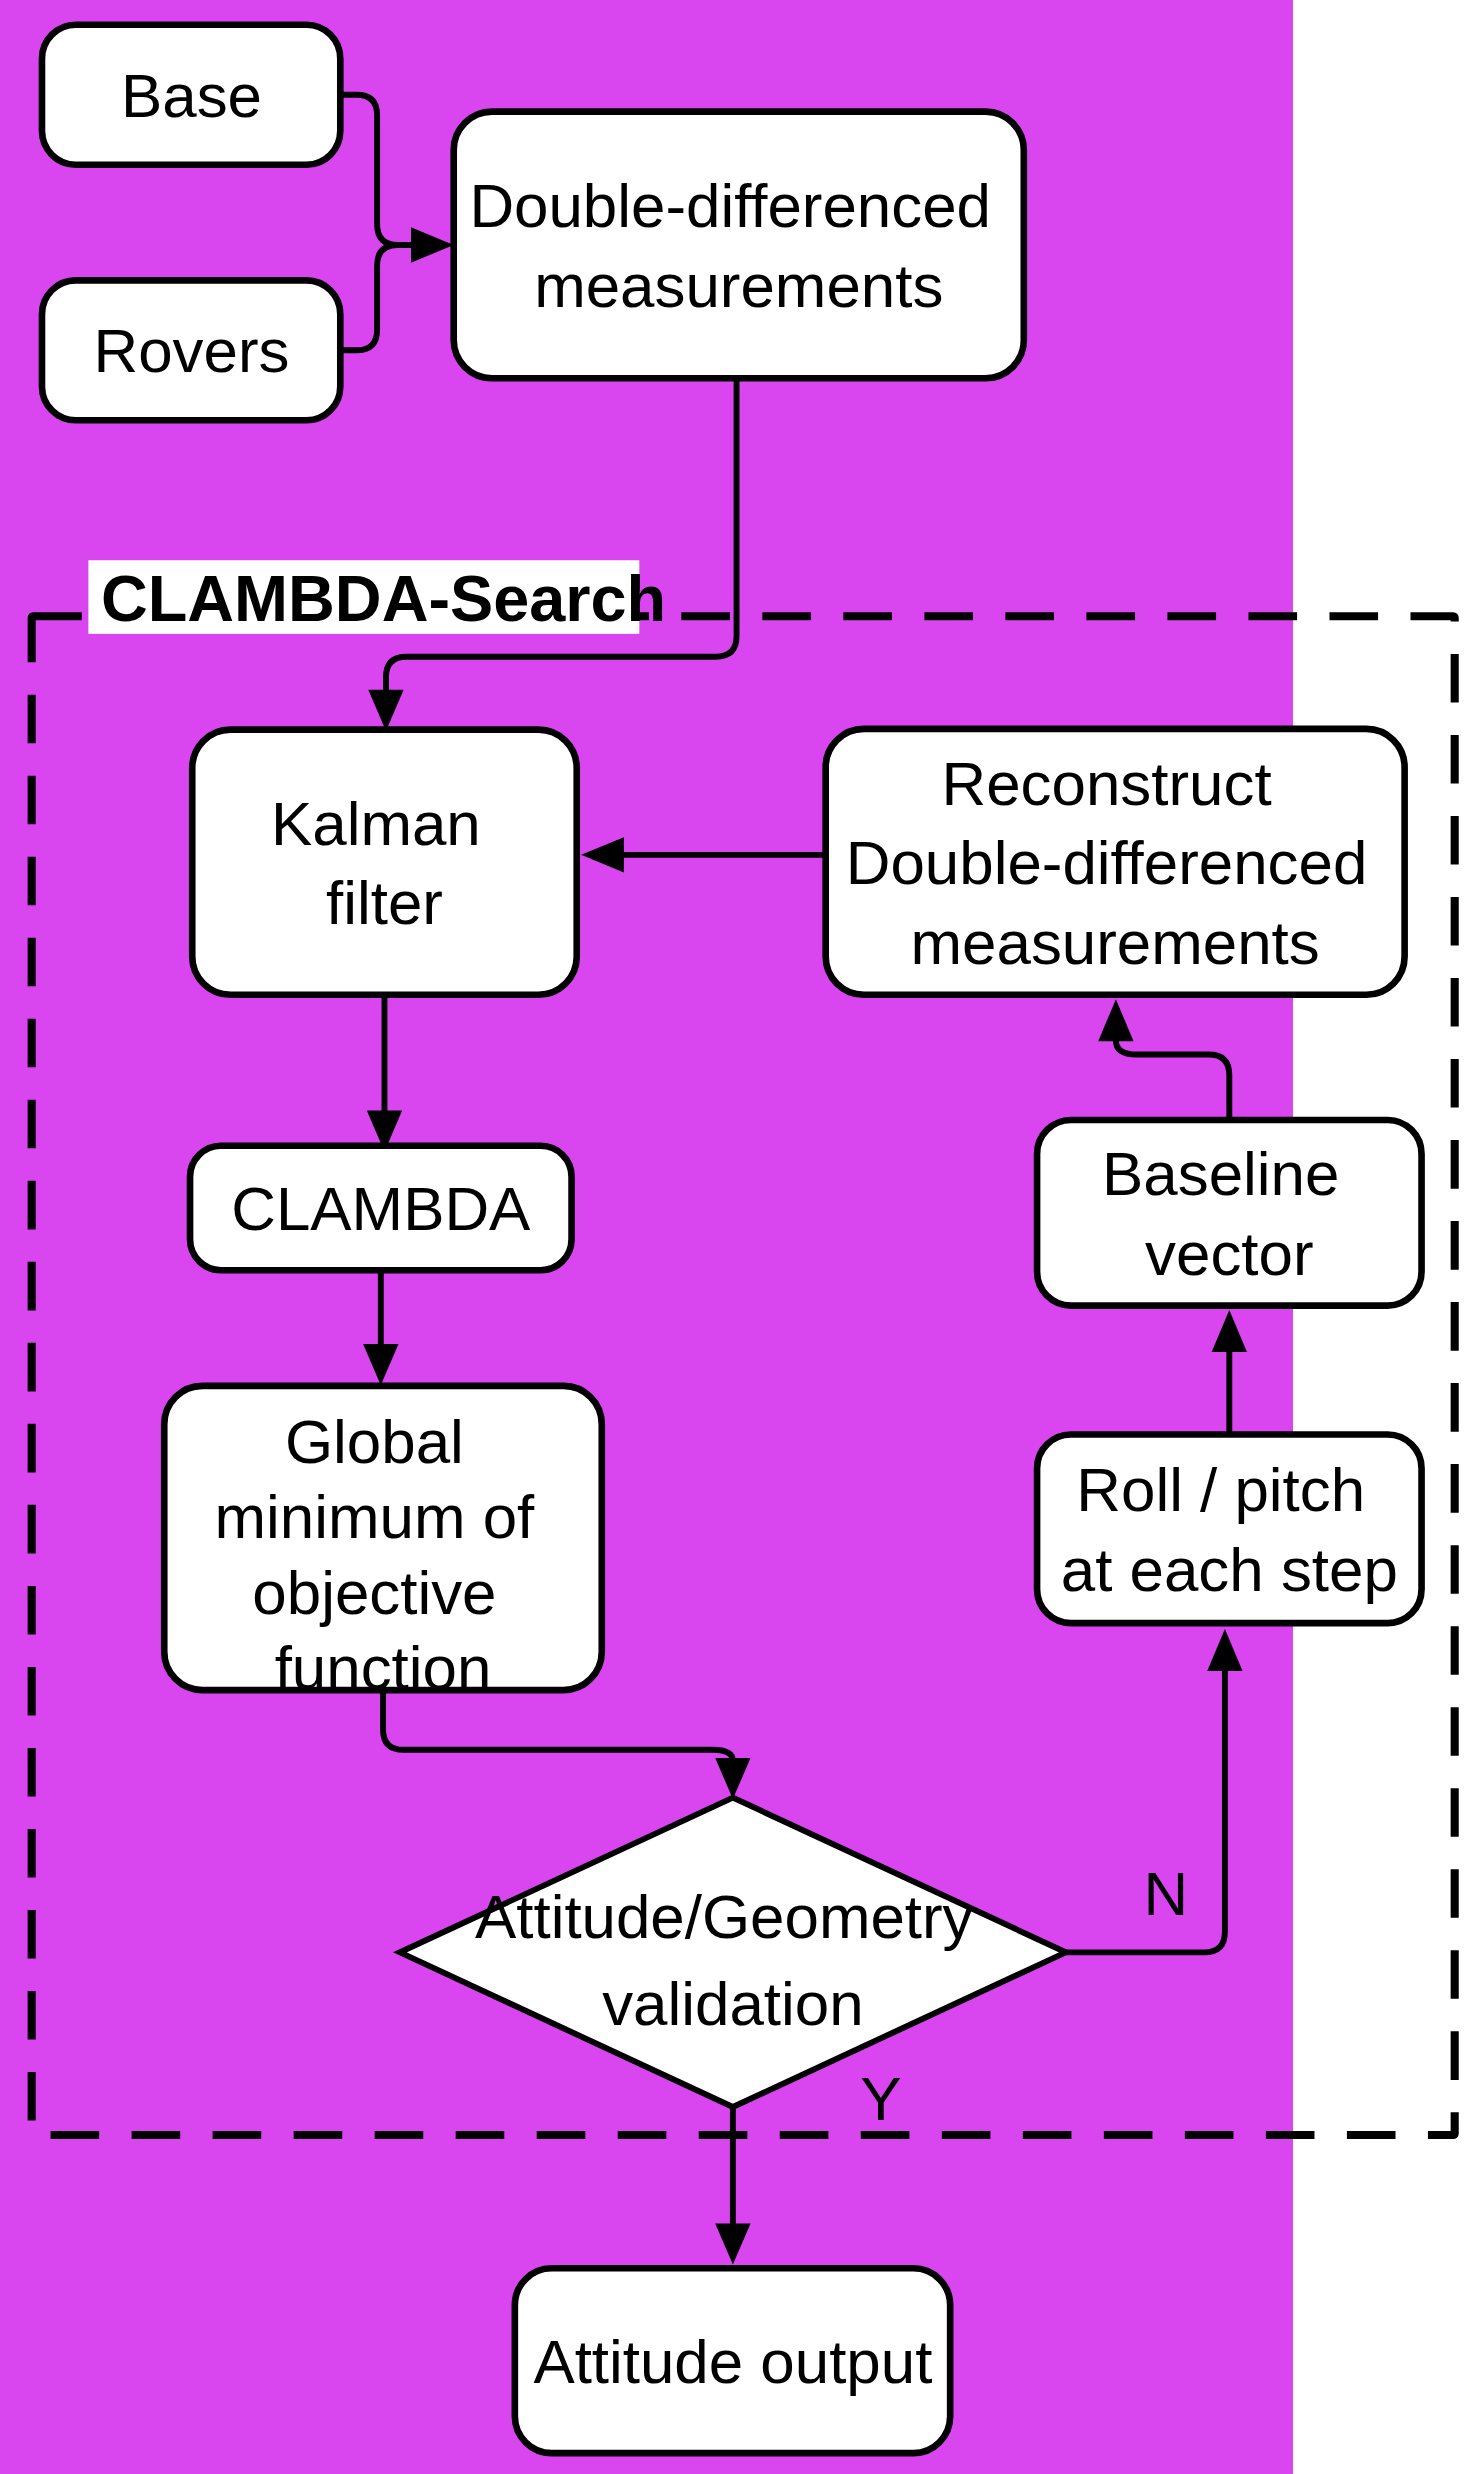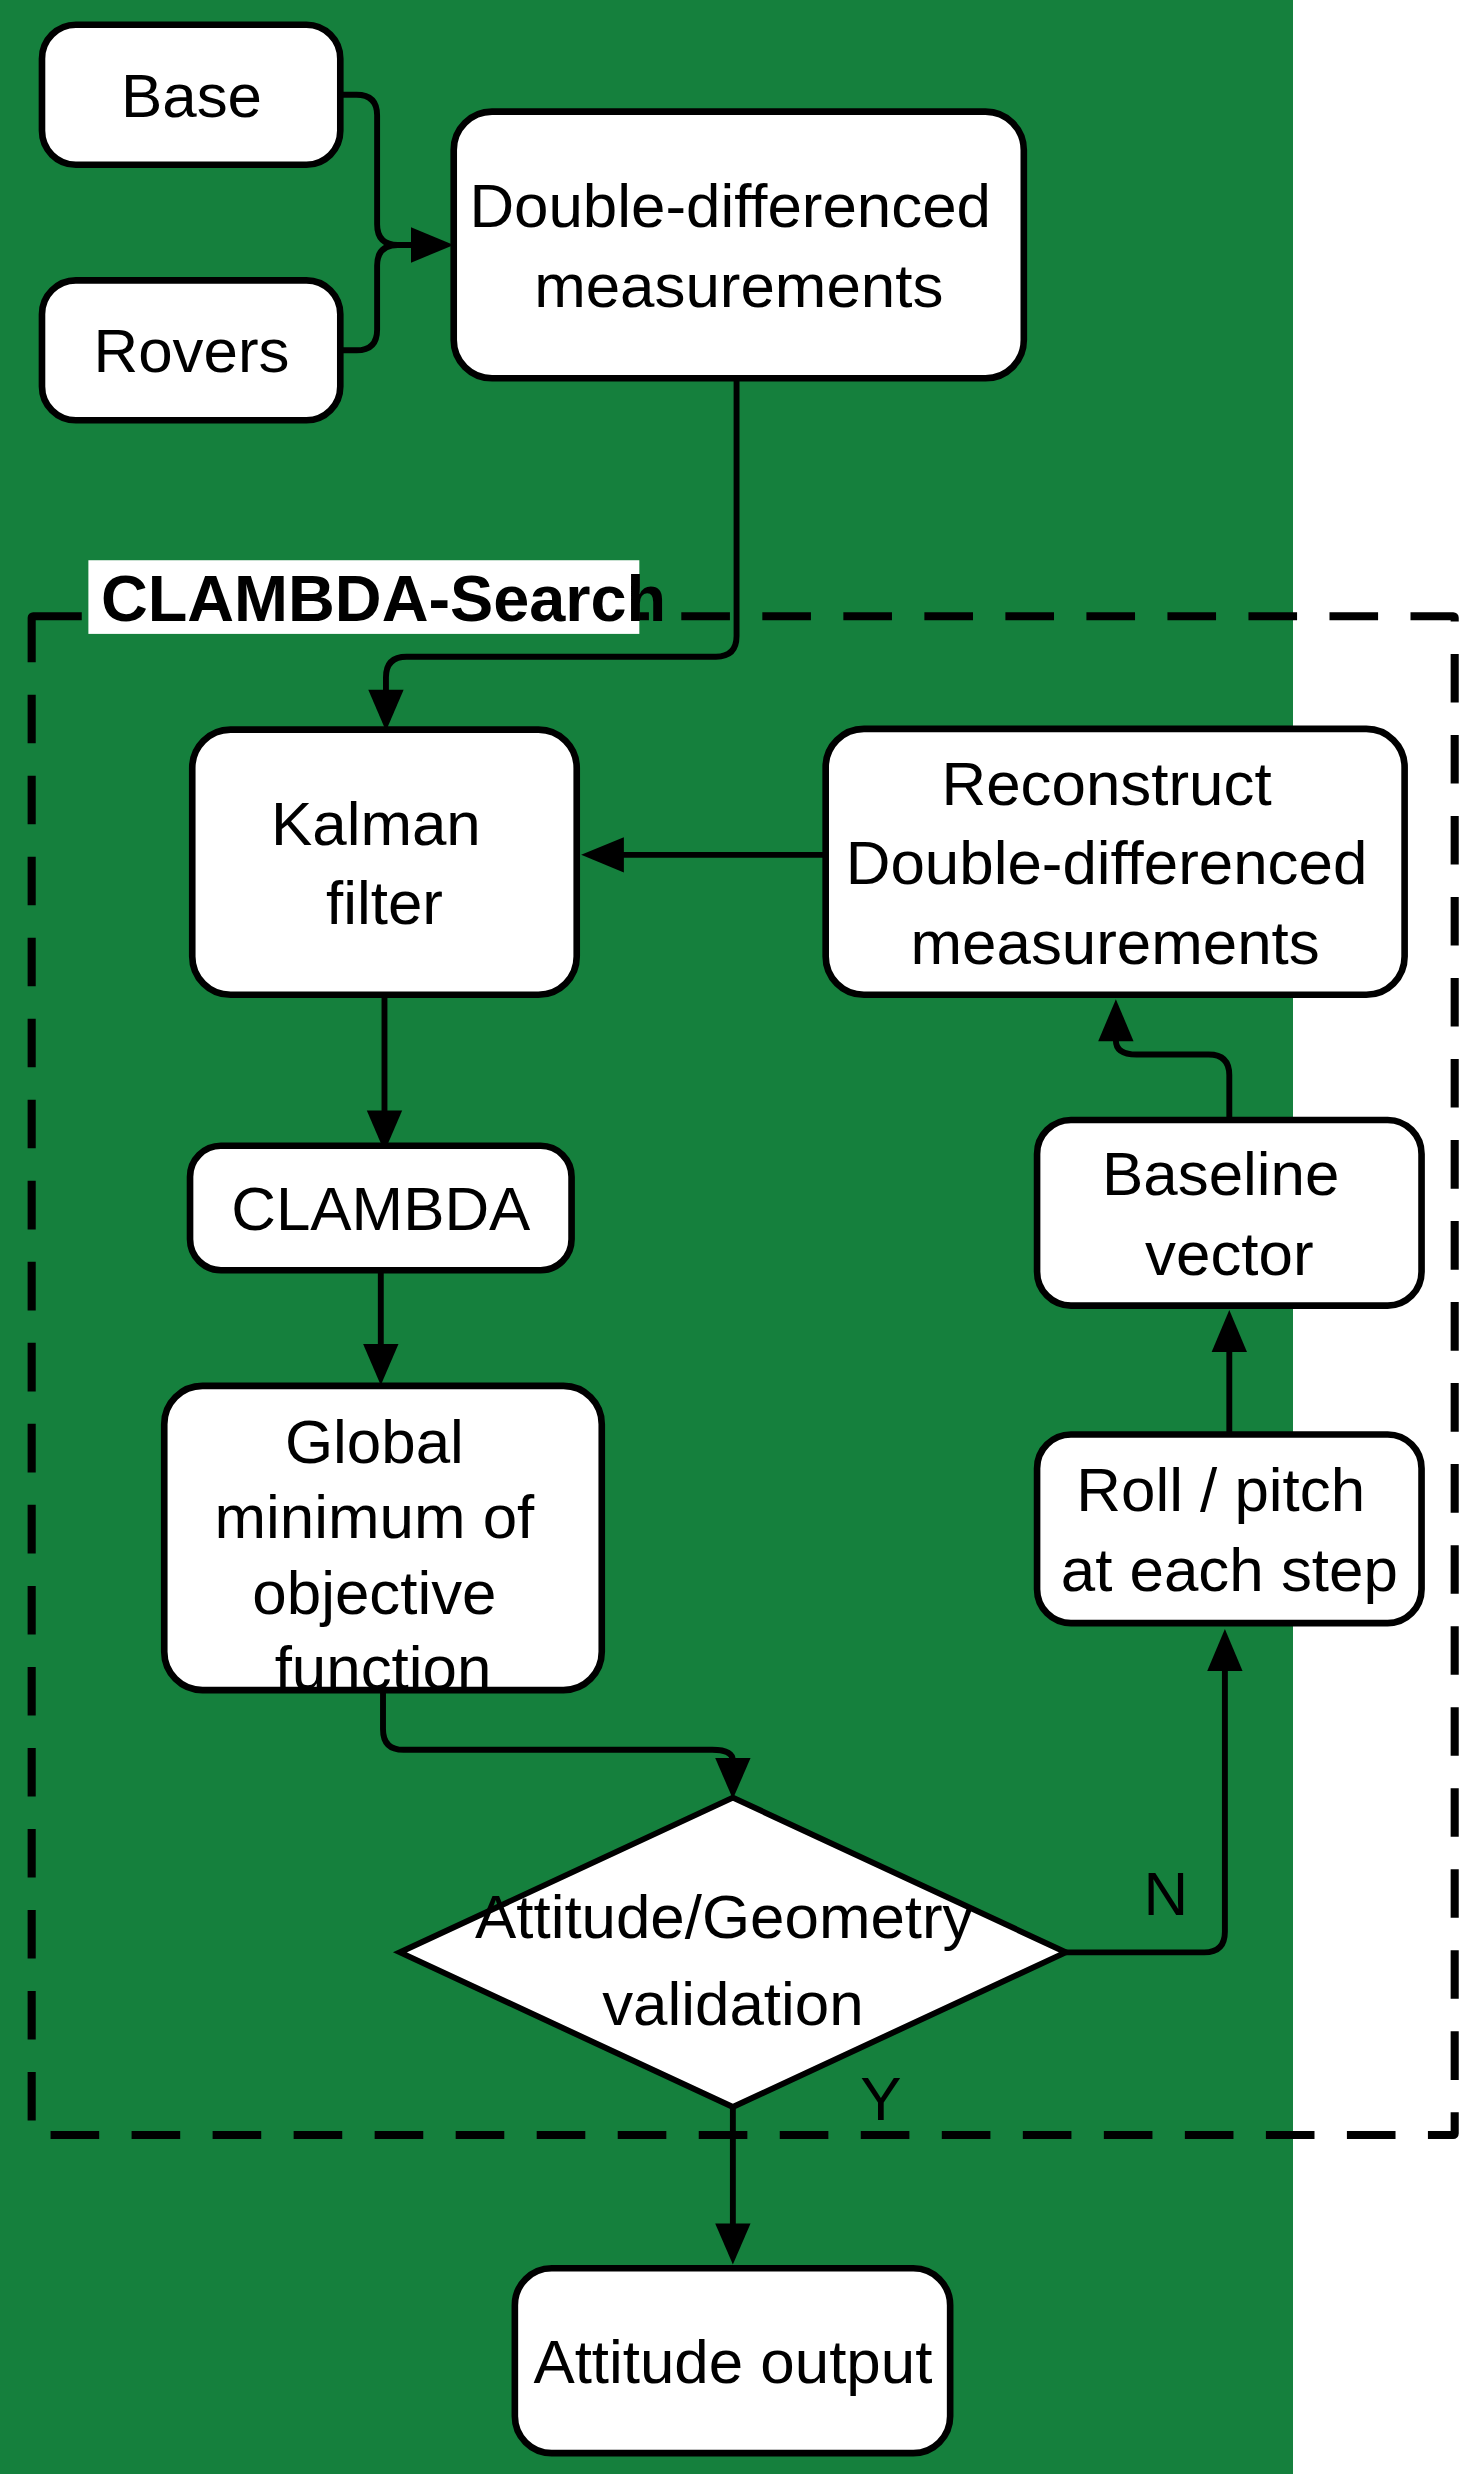--- a/index.html
+++ b/index.html
@@ -4,21 +4,21 @@
 <style>
   html, body {
     margin: 0;
     padding: 0;
     background: #ffffff;
   }
   .stage {
     position: relative;
     width: 1293px;
     height: 2475px;
-    background: #15803d;
+    background: #d946ef;
   }
   svg { display: block; }
   .node-box {
     fill: #ffffff;
     stroke: #000000;
     stroke-width: 9;
   }
   .node-diamond {
     fill: #ffffff;
     stroke: #000000;

